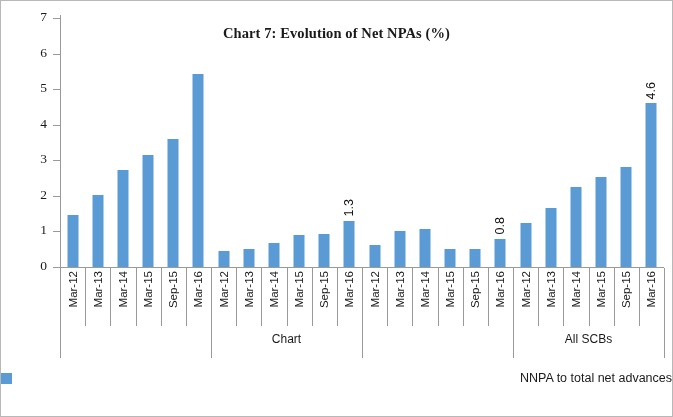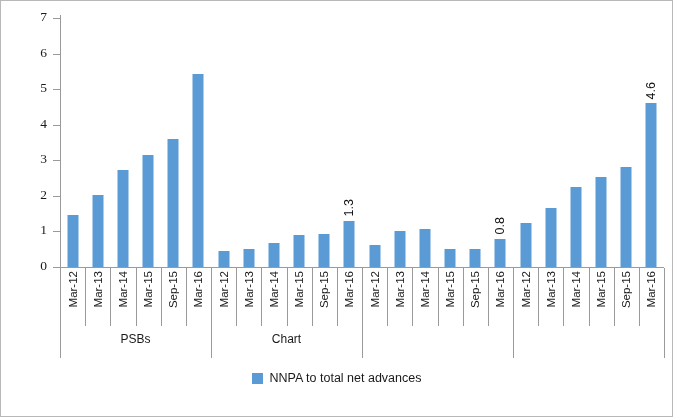--- a/index.html
+++ b/index.html
@@ -161,40 +161,41 @@
     background: #9a9a9a;
   }
 
   
   .legend {
     position: absolute;
     left: 0;
     right: 0;
     top: 370px;
     display: flex;
-    justify-content: center;
+    justify-content: space-between;
     align-items: center;
   }
   .legend-swatch {
     width: 11px;
     height: 11px;
     background: #5b9bd5;
     margin-right: 7px;
   }
   .legend-text {
     font-family: "Liberation Sans", sans-serif;
     font-size: 12.5px;
     color: #1a1a1a;
   }
 </style>
 </head>
 <body>
 
 <div id="chart-root">
 
+  <div class="chart-title">Chart 7: Evolution of Net NPAs (%)</div>
 
   <div class="y-axis-line"></div>
   <div class="x-axis-line"></div>
 
   <div id="y-axis">
       <div class="y-tick" style="top: 17px;"></div>
       <div style="position: absolute; left: 0px; width: 46px; top: 8px; text-align: right; font-family: &quot;Liberation Serif&quot;, serif; font-size: 13.5px; color: rgb(26, 26, 26);">7</div>
       <div class="y-tick" style="top: 52.5714px;"></div>
       <div style="position: absolute; left: 0px; width: 46px; top: 43.5714px; text-align: right; font-family: &quot;Liberation Serif&quot;, serif; font-size: 13.5px; color: rgb(26, 26, 26);">6</div>
       <div class="y-tick" style="top: 88.1429px;"></div>
@@ -383,29 +384,29 @@
       </div>
       <div class="cat-sep" style="left: 553.667px;"></div>
       <div class="cat-slot" style="left: 578.833px; width: 25.1667px;">
         <div class="cat-text"><span>Mar-16</span></div>
       </div>
       <div class="cat-sep" style="left: 578.833px;"></div>
       <div class="cat-sep" style="left: 604px;"></div>
     </div>
 
   <div class="group-layer" id="group-layer">
-      <div class="group-slot" style="left: 0px; width: 151px;">
-        <div class="group-text">PSBs</div>
-      </div>
       <div class="group-sep" style="left: 0px;"></div>
       <div class="group-slot" style="left: 151px; width: 151px;">
         <div class="group-text">Chart</div>
       </div>
       <div class="group-sep" style="left: 151px;"></div>
       <div class="group-sep" style="left: 302px;"></div>
+      <div class="group-slot" style="left: 453px; width: 151px;">
+        <div class="group-text">All SCBs</div>
+      </div>
       <div class="group-sep" style="left: 453px;"></div>
       <div class="group-sep" style="left: 604px;"></div>
     </div>
 
   <div class="legend" id="legend">
       <div class="legend-swatch" style="background: rgb(91, 155, 213);"></div>
       <div class="legend-text">NNPA to total net advances</div>
     </div>
 
 </div>

